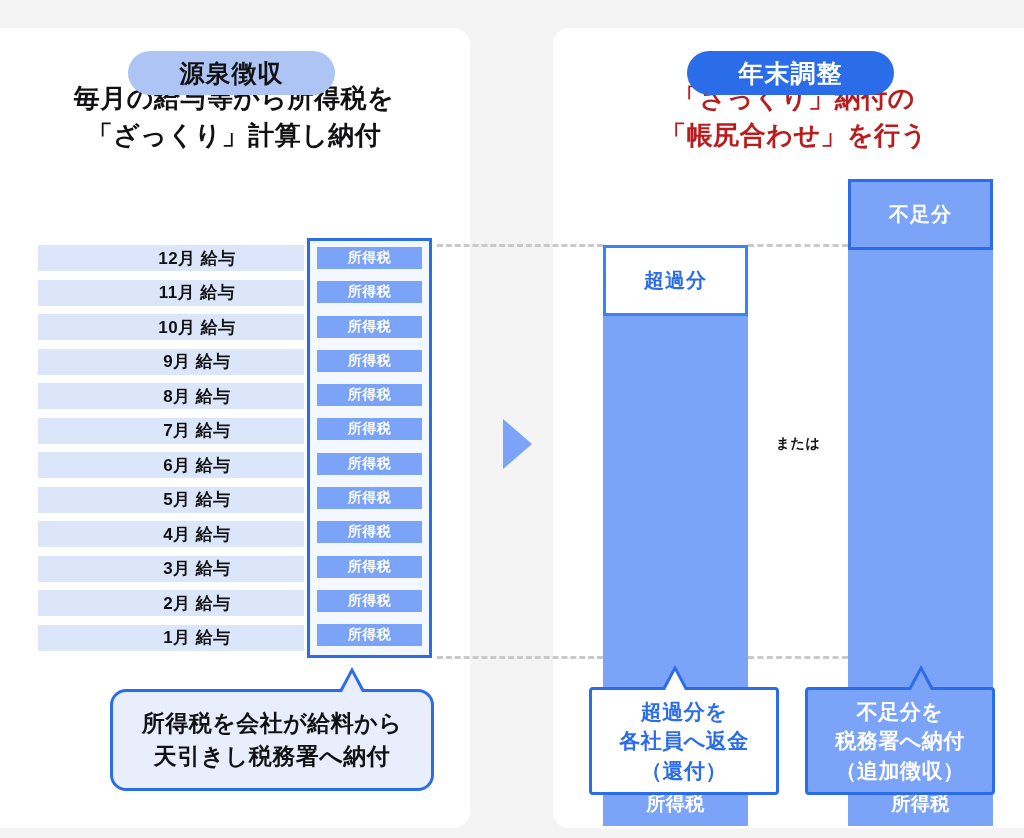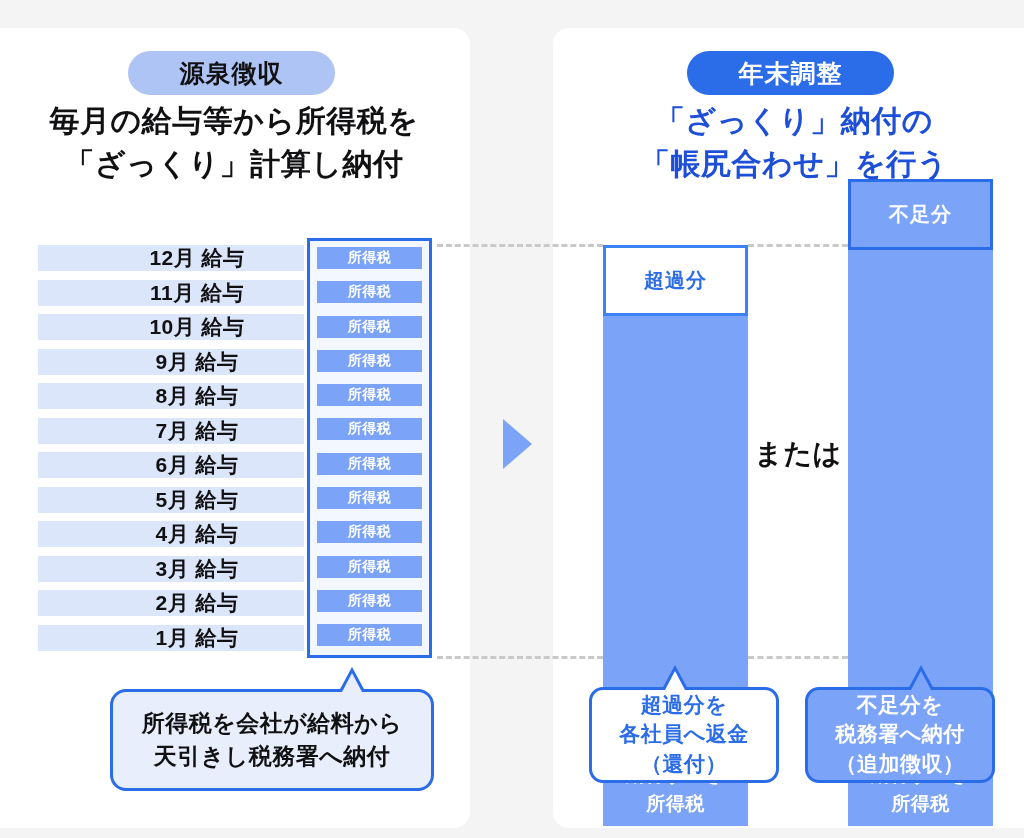--- a/index.html
+++ b/index.html
@@ -39,46 +39,45 @@
   #badge-right {
     left: 687px; top: 7px; width: 207px; height: 44px;
     background: #2b6ce8; color: #ffffff;
   }
 
   
   .panel-title {
     position: absolute;
     text-align: center;
     font-weight: bold;
-    font-size: 30px;
+    font-size: 26px;
     line-height: 1.42;
     letter-spacing: 0.5px;
     white-space: pre-line;
     z-index: 4;
-    margin-top: 20px;
   }
   #title-left  { left: 14px;  top: 80px; width: 440px; color: #111113; }
-  #title-right { left: 566px; top: 80px; width: 456px; color: #1d4ed8; }
+  #title-right { left: 566px; top: 80px; width: 456px; color: #b91c1c; }
 
   
   #month-list {
     position: absolute;
     left: 38px; top: 245px; width: 266px;
   }
   .month-row {
     height: 26px;
     margin-bottom: 8.5px;
     background: #dce6fb;
     display: flex;
     align-items: center;
     justify-content: center;
     padding-left: 52px;
   }
   .month-label {
-    font-size: 21px;
+    font-size: 17px;
     font-weight: bold;
     color: #111113;
     letter-spacing: 0.5px;
     white-space: nowrap;
     text-align: right;
   }
 
   
   #tax-column {
     position: absolute;
@@ -204,31 +203,31 @@
     transform: translateY(-10px);
   }
   #bar-over .bar-text  { transform: translateY(-8px); }
   #bar-short .bar-text { transform: translateY(-8px); }
 
   
   #or-label {
     position: absolute;
     left: 748px; top: 435px;
     width: 100px; text-align: center;
-    font-size: 28px; font-weight: bold; color: #111113;
+    font-size: 14px; font-weight: bold; color: #111113;
     letter-spacing: 0.5px;
     z-index: 3;
   }
 
   
   .rcallout {
     position: absolute;
-    width: 190px; height: 96px;
-    border-radius: 14px;
-    display: flex; align-items: flex-start; justify-content: center;
+    width: 190px; height: 108px;
+    border-radius: 4px;
+    display: flex; align-items: center; justify-content: center;
     z-index: 3;
   }
   #callout-refund {
     left: 589px; top: 687px;
     background: #ffffff;
     border: 3px solid #2b6ce8;
   }
   #callout-refund .ctext {
     color: #2b6ce8;
     font-size: 21px; font-weight: bold; text-align: center;

